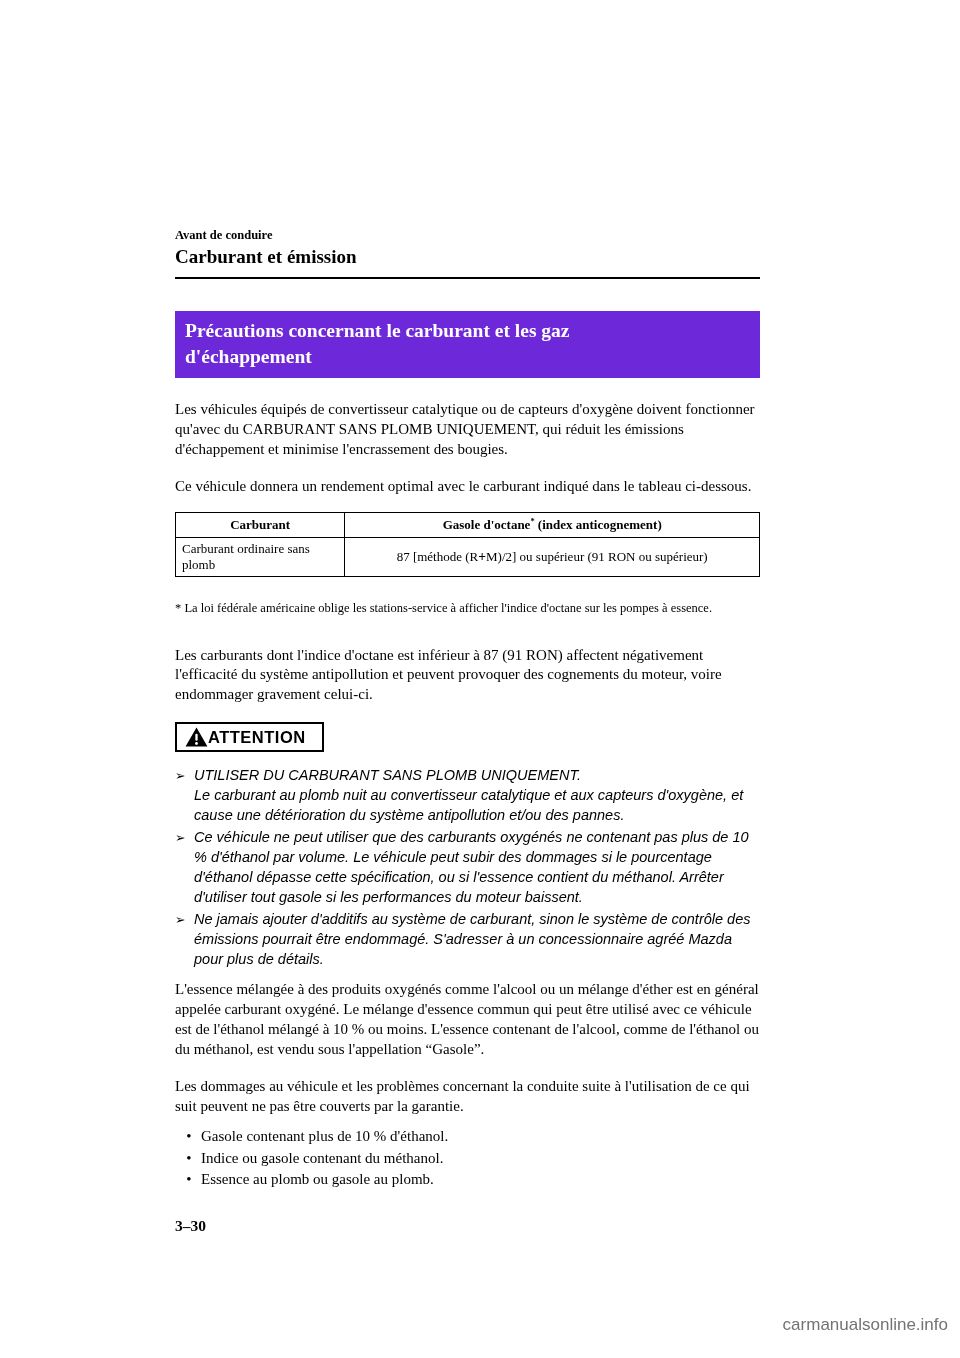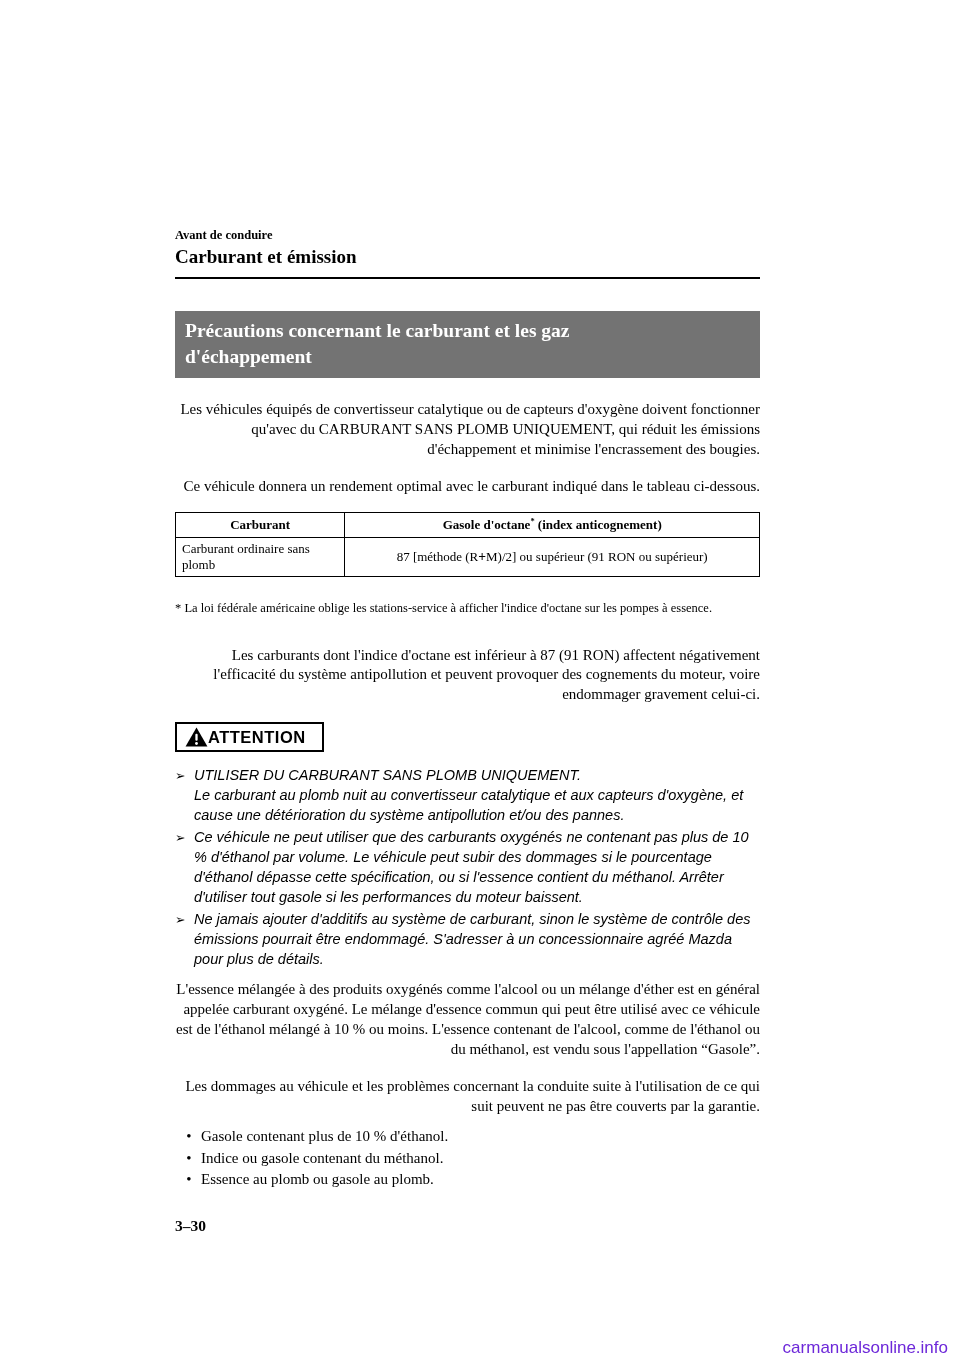--- a/index.html
+++ b/index.html
@@ -4,30 +4,30 @@
 <style>
   * { margin:0; padding:0; box-sizing:border-box; }
   html,body { background:#ffffff; }
   body { width:960px; height:1358px; position:relative; font-family:"Liberation Serif", serif; color:#000; }
   .page { position:absolute; inset:0; padding:228px 200px 0 175px; }
 
   .breadcrumb { font-size:12.5px; font-weight:bold; margin-bottom:3px; }
   .chapter-title { font-size:19px; font-weight:bold; margin-bottom:9px; }
   .rule { border:none; border-top:2px solid #000; margin-bottom:32px; }
 
-  .banner { background:#737373; color:#fff; font-weight:bold; font-size:19.5px;
+  .banner { background:#6d28d9; color:#fff; font-weight:bold; font-size:19.5px;
             padding:7px 10px 9px 10px; line-height:1.32; margin-bottom:22px; }
   .banner span { white-space:pre-line; }
 
   .subsection { display:flex; align-items:center; gap:5px; margin-bottom:11px; }
   .tri { display:inline-block; width:12px; height:12px; background:#000;
          clip-path:polygon(0 0, 100% 0, 0 100%); }
   .subsection .title { font-size:16px; font-weight:bold; }
 
-  p.body { font-size:15px; line-height:1.33; margin-bottom:17px;text-align:right; }
+  p.body { font-size:15px; line-height:1.33; margin-bottom:17px; }
   p.tight { margin-bottom:15px; }
 
   table.octane { border-collapse:collapse; width:100%; margin-bottom:24px; }
   table.octane th, table.octane td { border:1px solid #000; font-size:13px; padding:3px 6px; }
   table.octane th { font-weight:bold; text-align:center; }
   table.octane td.c1 { width:29%; text-align:left; font-size:13px; }
   table.octane td.c2 { text-align:center; }
   sup.star { font-size:0.65em; vertical-align:super; }
   .plus { font-weight:bold; font-size:1.05em; }
 
@@ -44,22 +44,22 @@
   ul.warnings .marker { font-style:normal; font-family:"DejaVu Sans", sans-serif;
                         font-size:12.5px; padding-top:2px; flex:0 0 13px; }
   ul.warnings .wtext { white-space:pre-line; }
 
   ul.dots { list-style:none; margin:2px 0 26px 8px; }
   ul.dots li { display:flex; gap:6px; font-size:15px; line-height:1.45; }
   ul.dots .marker { flex:0 0 12px; text-align:center; }
 
   .page-number { font-size:15.5px; font-weight:bold; margin-top:12px; }
 
-  .watermark { position:absolute; right:12px; bottom:0;
-               font-family:"Liberation Sans", sans-serif; font-size:17px; color:#6d28d9; }
+  .watermark { position:absolute; right:12px; bottom:23px;
+               font-family:"Liberation Sans", sans-serif; font-size:17px; color:#737373; }
 </style>
 </head>
 <body>
 
 <div class="page">
 
   <div class="breadcrumb">Avant de conduire</div>
   <div class="chapter-title">Carburant et émission</div>
   <hr class="rule">
 

